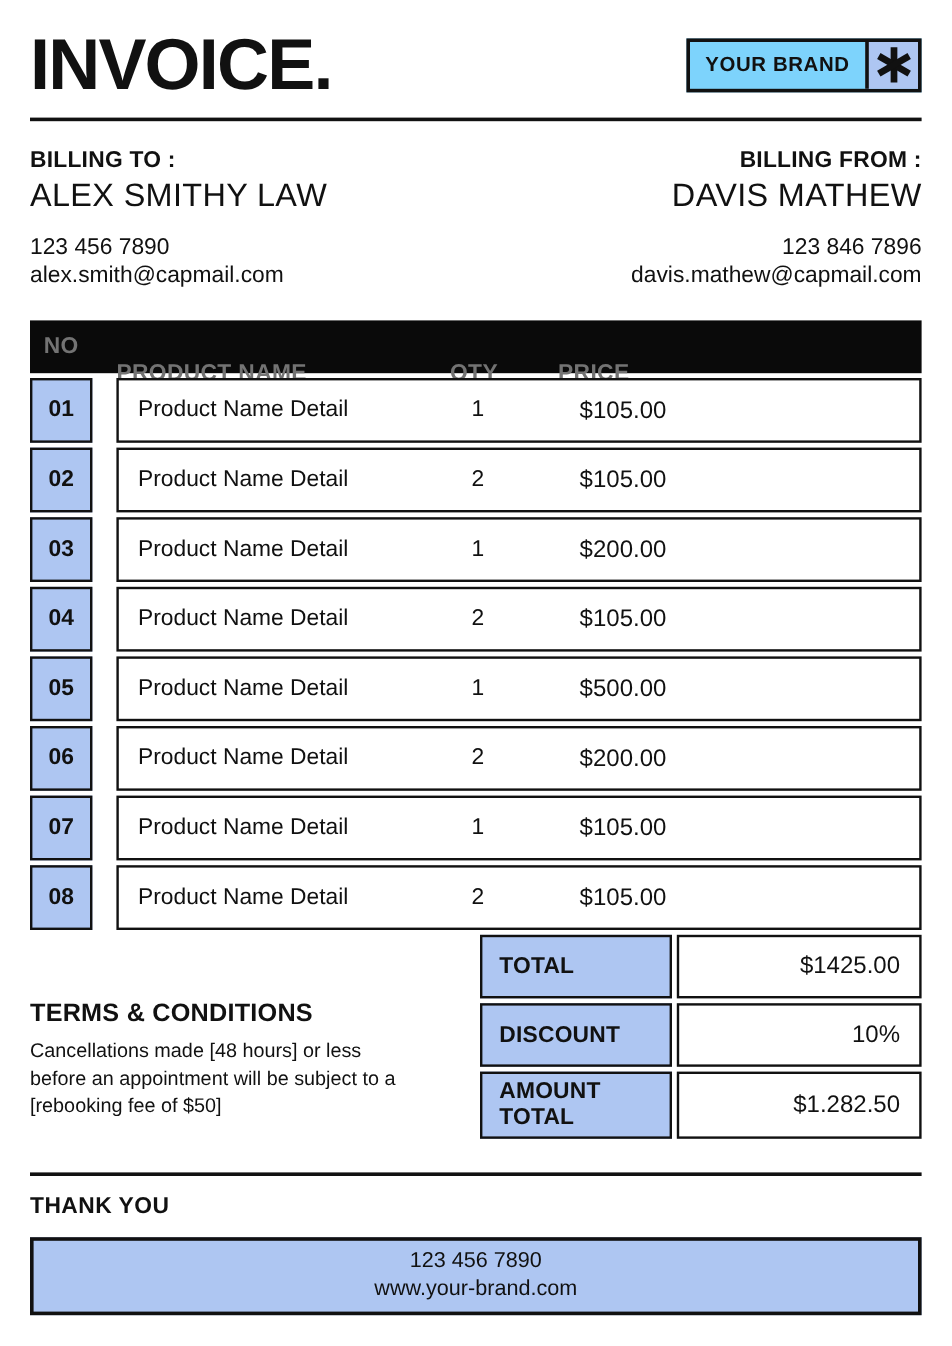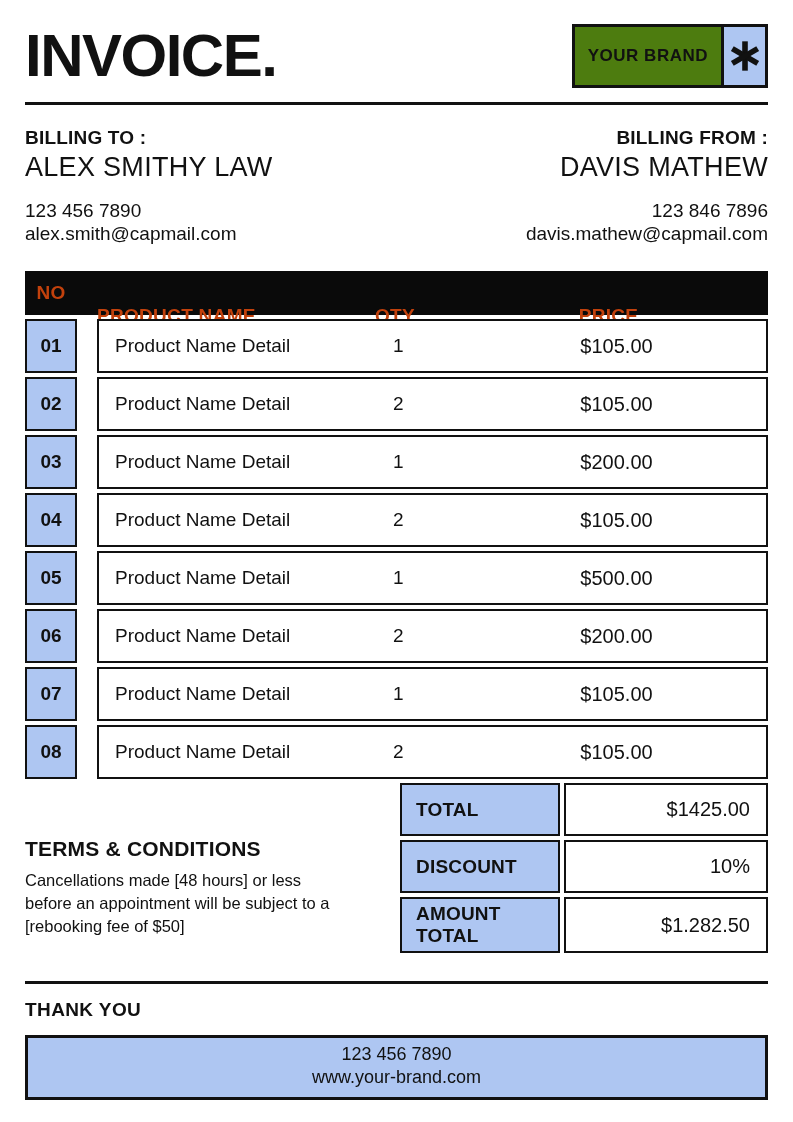--- a/index.html
+++ b/index.html
@@ -26,22 +26,22 @@
     margin: 0;
     font-size: 60px;
     font-weight: 800;
     letter-spacing: -1.5px;
     line-height: 1.0;
   }
   .brand-box {
     display: flex;
     align-items: stretch;
     border: 3px solid var(--ink, #111);
-    height: 64px;
-    background: #4d7c0f;
+    height: 45px;
+    background: #7dd3fc;
   }
   .brand-text {
     display: flex;
     align-items: center;
     padding: 0 13px;
     font-weight: 700;
     font-size: 17px;
     letter-spacing: 0.5px;
     white-space: nowrap;
   }
@@ -69,38 +69,38 @@
   .bill-label { font-size: 19px; font-weight: 700; letter-spacing: 0.2px; }
   .bill-name  { font-size: 27px; font-weight: 400; margin-top: 3px; letter-spacing: 0.3px; }
   .bill-contact { margin-top: 16px; font-size: 19px; line-height: 1.22; }
 
   
   .items { margin-top: 26px; }
   .thead {
     display: flex;
     gap: 4px;
     background: #0a0a0a;
-    color: #c2410c;
+    color: #737373;
     height: 44px;
     align-items: center;
     font-weight: 700;
     font-size: 19px;
     letter-spacing: 0.3px;
   }
   .th-no { width: 52px; text-align: center; }
   .thead-content {
     flex: 1;
     display: flex;
     align-items: center;
     padding: 0 16px;
     margin-top: 46px;
   }
   .col-product { width: 278px; }
   .col-qty { width: 90px; }
-  .col-price { flex: 1; text-align: center; }
+  .col-price { flex: 1; text-align: left; }
 
   .item-row {
     display: flex;
     gap: 20px;
     margin-top: 4px;
     height: 54px;
   }
   .no-cell {
     width: 52px;
     background: var(--accent, #aec6f2);

